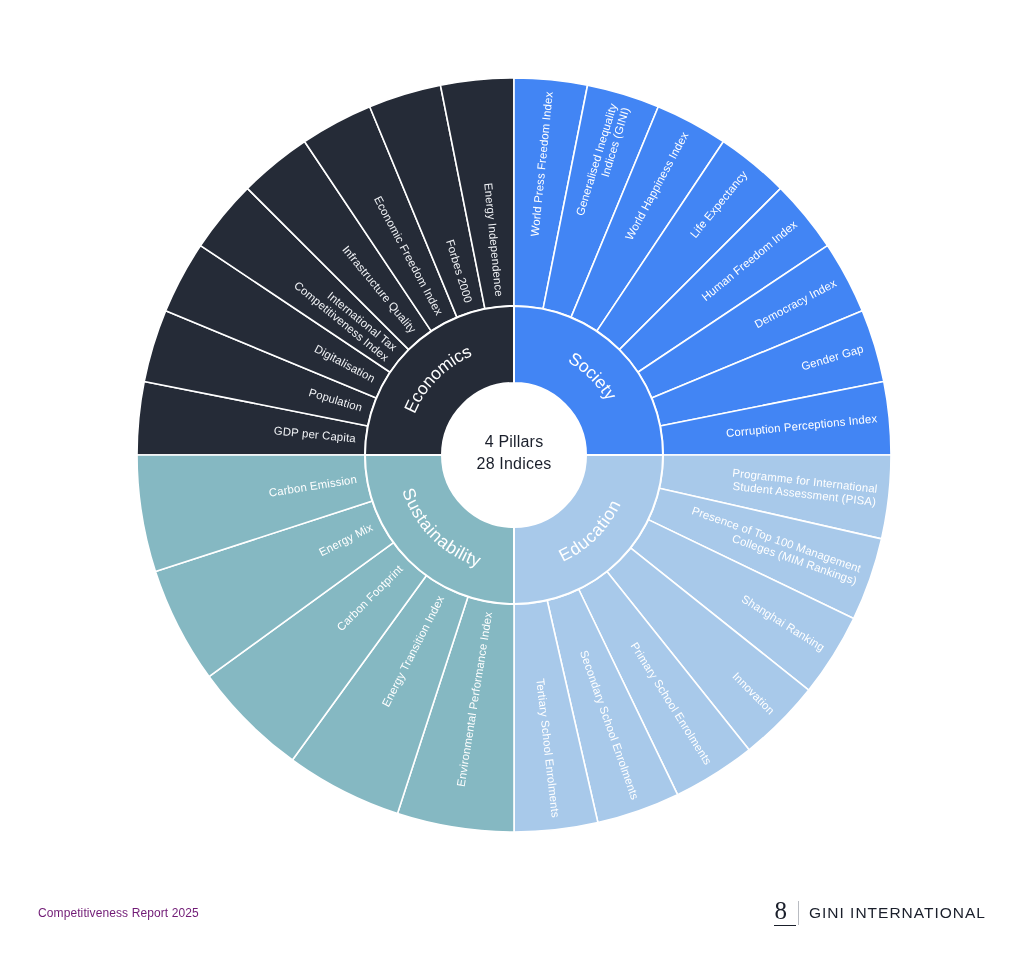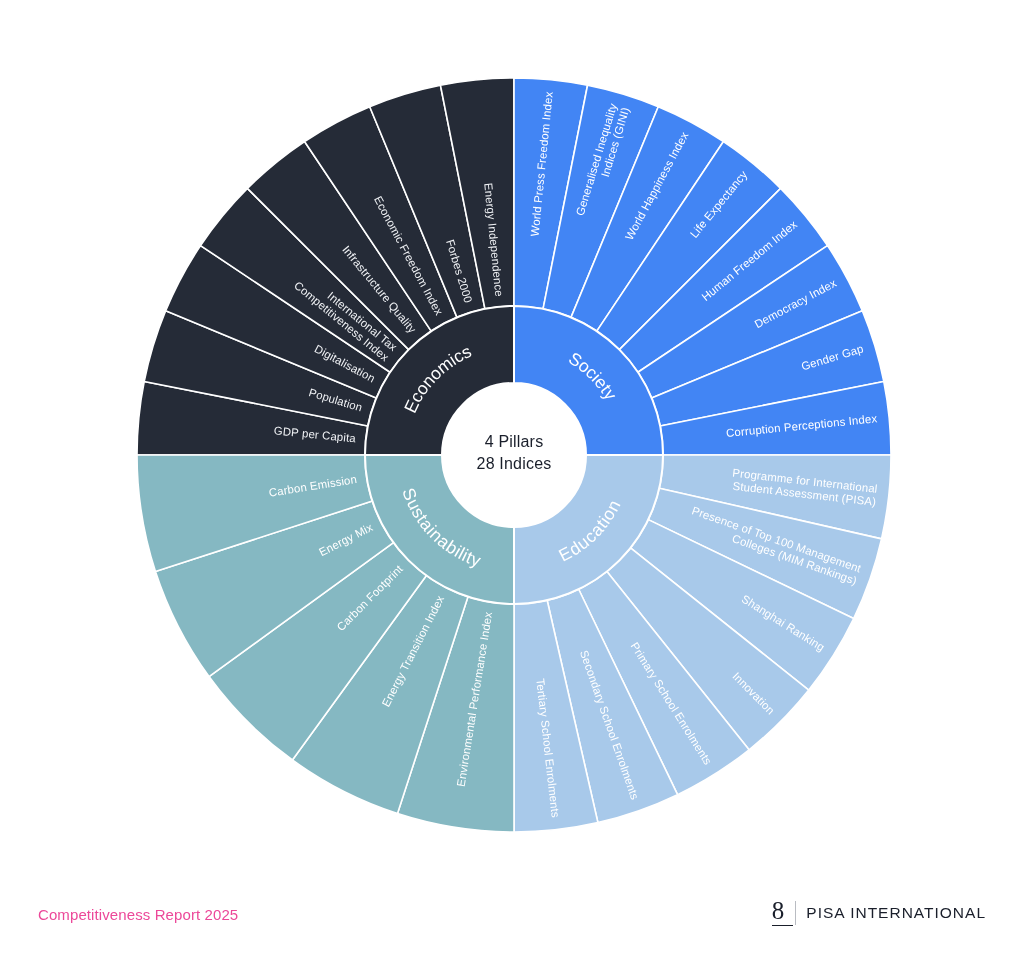--- a/index.html
+++ b/index.html
@@ -69,22 +69,22 @@
     position: absolute;
     left: 0;
     bottom: 0;
     width: 1024px;
     height: 84px;
   }
   #report-caption {
     position: absolute;
     left: 38px;
     top: 26px;
-    font-size: 15px;
-    color: #ec4899;
+    font-size: 12px;
+    color: #701a75;
     letter-spacing: 0.1px;
     white-space: nowrap;
   }
   #brand-lockup {
     position: absolute;
     right: 38px;
     top: 18px;
     display: flex;
     align-items: center;
     height: 30px;
@@ -198,15 +198,15 @@
     <text class="hub-text" id="hub-line1" x="514" y="447">4 Pillars</text>
     <text class="hub-text" id="hub-line2" x="514" y="469">28 Indices</text>
   </svg>
 </div>
 
 <div id="footer">
   <div id="report-caption">Competitiveness Report 2025</div>
   <div id="brand-lockup">
     <div id="brand-mark">8</div>
     <div id="brand-divider"></div>
-    <div id="brand-name">PISA INTERNATIONAL</div>
+    <div id="brand-name">GINI INTERNATIONAL</div>
   </div>
 </div>
 
 </body></html>

